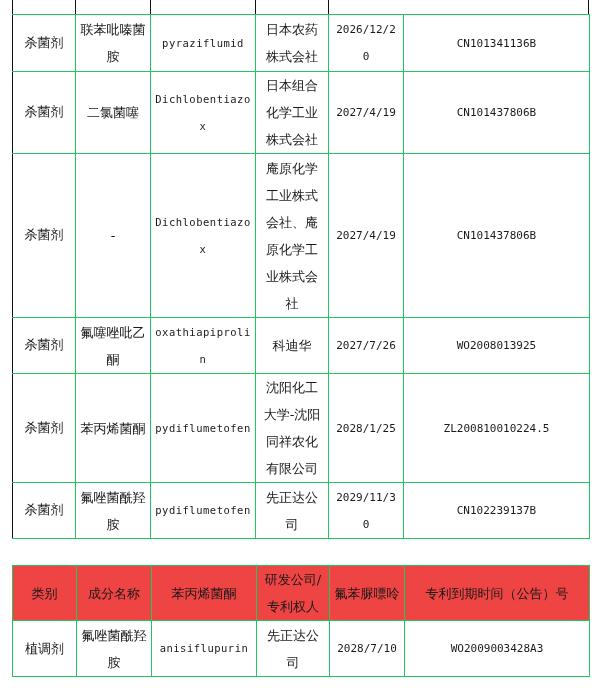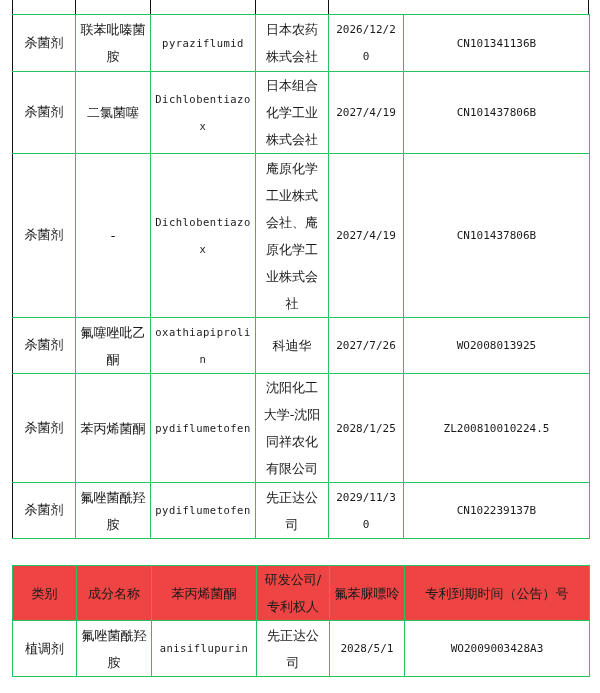--- a/index.html
+++ b/index.html
@@ -104,17 +104,17 @@
       <td>苯丙烯菌酮</td>
       <td>研发公司/专利权人</td>
       <td>氟苯脲嘌呤</td>
       <td>专利到期时间（公告）号</td>
     </tr>
     <tr style="height:56px">
       <td>植调剂</td>
       <td>氟唑菌酰羟胺</td>
       <td class="mono">anisiflupurin</td>
       <td>先正达公司</td>
-      <td class="date">2028/5/1</td>
+      <td class="date">2028/7/10</td>
       <td class="pat">WO2009003428A3</td>
     </tr>
   </tbody>
 </table>
 
 </body></html>

